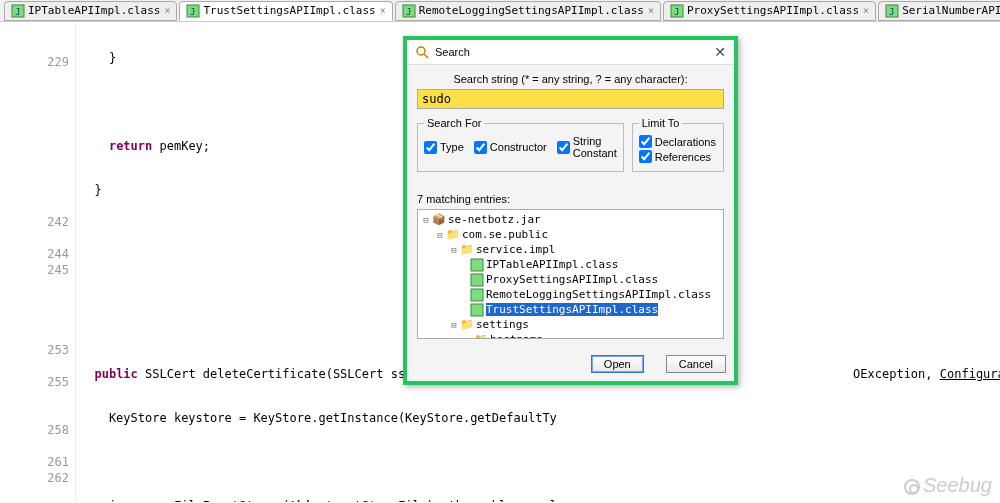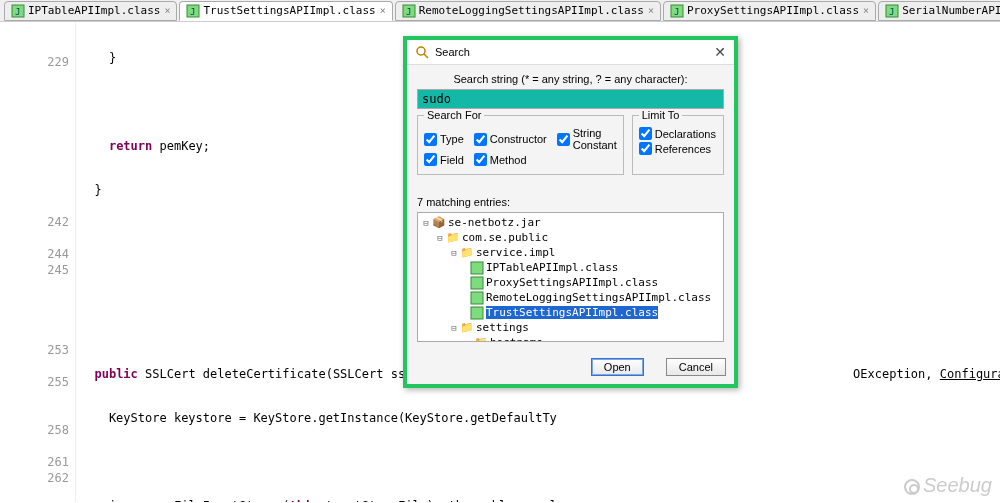--- a/index.html
+++ b/index.html
@@ -19,22 +19,22 @@
 
 .kw { color: #7f0055; font-weight: bold; }
 .und { text-decoration: underline; color: #000; }
 
 .dialog { position: absolute; left: 403px; top: 36px; width: 335px; background: #f4f4f4; border: 4px solid #22c55e; box-shadow: 2px 2px 6px rgba(0,0,0,0.3); }
 .dlg-title { display: flex; align-items: center; padding: 4px 8px; border-bottom: 1px solid #ddd; background: #fff; }
 .dlg-title .spacer { flex: 1; }
 .dlg-close { font-size: 14px; cursor: pointer; color: #444; }
 .dlg-body { padding: 8px 10px; }
 .dlg-label { font-size: 11px; margin-bottom: 4px; text-align: center; }
-.dlg-input { width: 100%; border: 1px solid #aaa; padding: 2px 4px; font-family: Consolas, monospace; font-size: 12px; background: #14b8a6; }
-.dlg-fieldsets { display: flex; gap: 8px; }
+.dlg-input { width: 100%; border: 1px solid #aaa; padding: 2px 4px; font-family: Consolas, monospace; font-size: 12px; background: #fde047; }
+.dlg-fieldsets { display: flex; gap: 8px; margin-top: 8px; }
 fieldset { border: 1px solid #bbb; padding: 4px 6px 6px; font-size: 11px; }
 legend { padding: 0 3px; font-size: 11px; }
 .chkrow { display: flex; gap: 10px; align-items: center; margin: 2px 0; }
 .chkrow label { display: flex; align-items: center; gap: 3px; }
 .matching { margin-top: 21px; font-size: 11px; }
 .tree { border: 1px solid #aaa; background: #fff; height: 130px; margin-top: 4px; overflow: auto; font-family: Consolas, monospace; font-size: 11px; padding: 2px; position: relative; }
 .tree-row { display: flex; align-items: center; height: 15px; white-space: nowrap; }
 .tree-row .exp { width: 12px; text-align: center; color: #666; font-size: 9px; }
 .tree-row .ticon { width: 14px; height: 14px; margin-right: 2px; display: inline-flex; align-items: center; justify-content: center; }
 .tree-row.sel span.lbl { background: #1e66d0; color: #fff; }
@@ -179,30 +179,20 @@
             </label>
           <label>
               <input type="checkbox" checked="" style="">
               <span>Constructor</span>
             </label>
           <label>
               <input type="checkbox" checked="" style="">
               <span>String Constant</span>
             </label>
         </div>
-        <div class="chkrow">
-          <label>
-              <input type="checkbox" checked="" style="">
-              <span>Field</span>
-            </label>
-          <label>
-              <input type="checkbox" checked="" style="">
-              <span>Method</span>
-            </label>
-        </div>
       </fieldset>
       <fieldset style="flex:1">
         <legend>Limit To</legend>
         <div class="chkrow">
             <label>
               <input type="checkbox" checked="" style="">
               <span>Declarations</span>
             </label>
           </div>
         <div class="chkrow">

